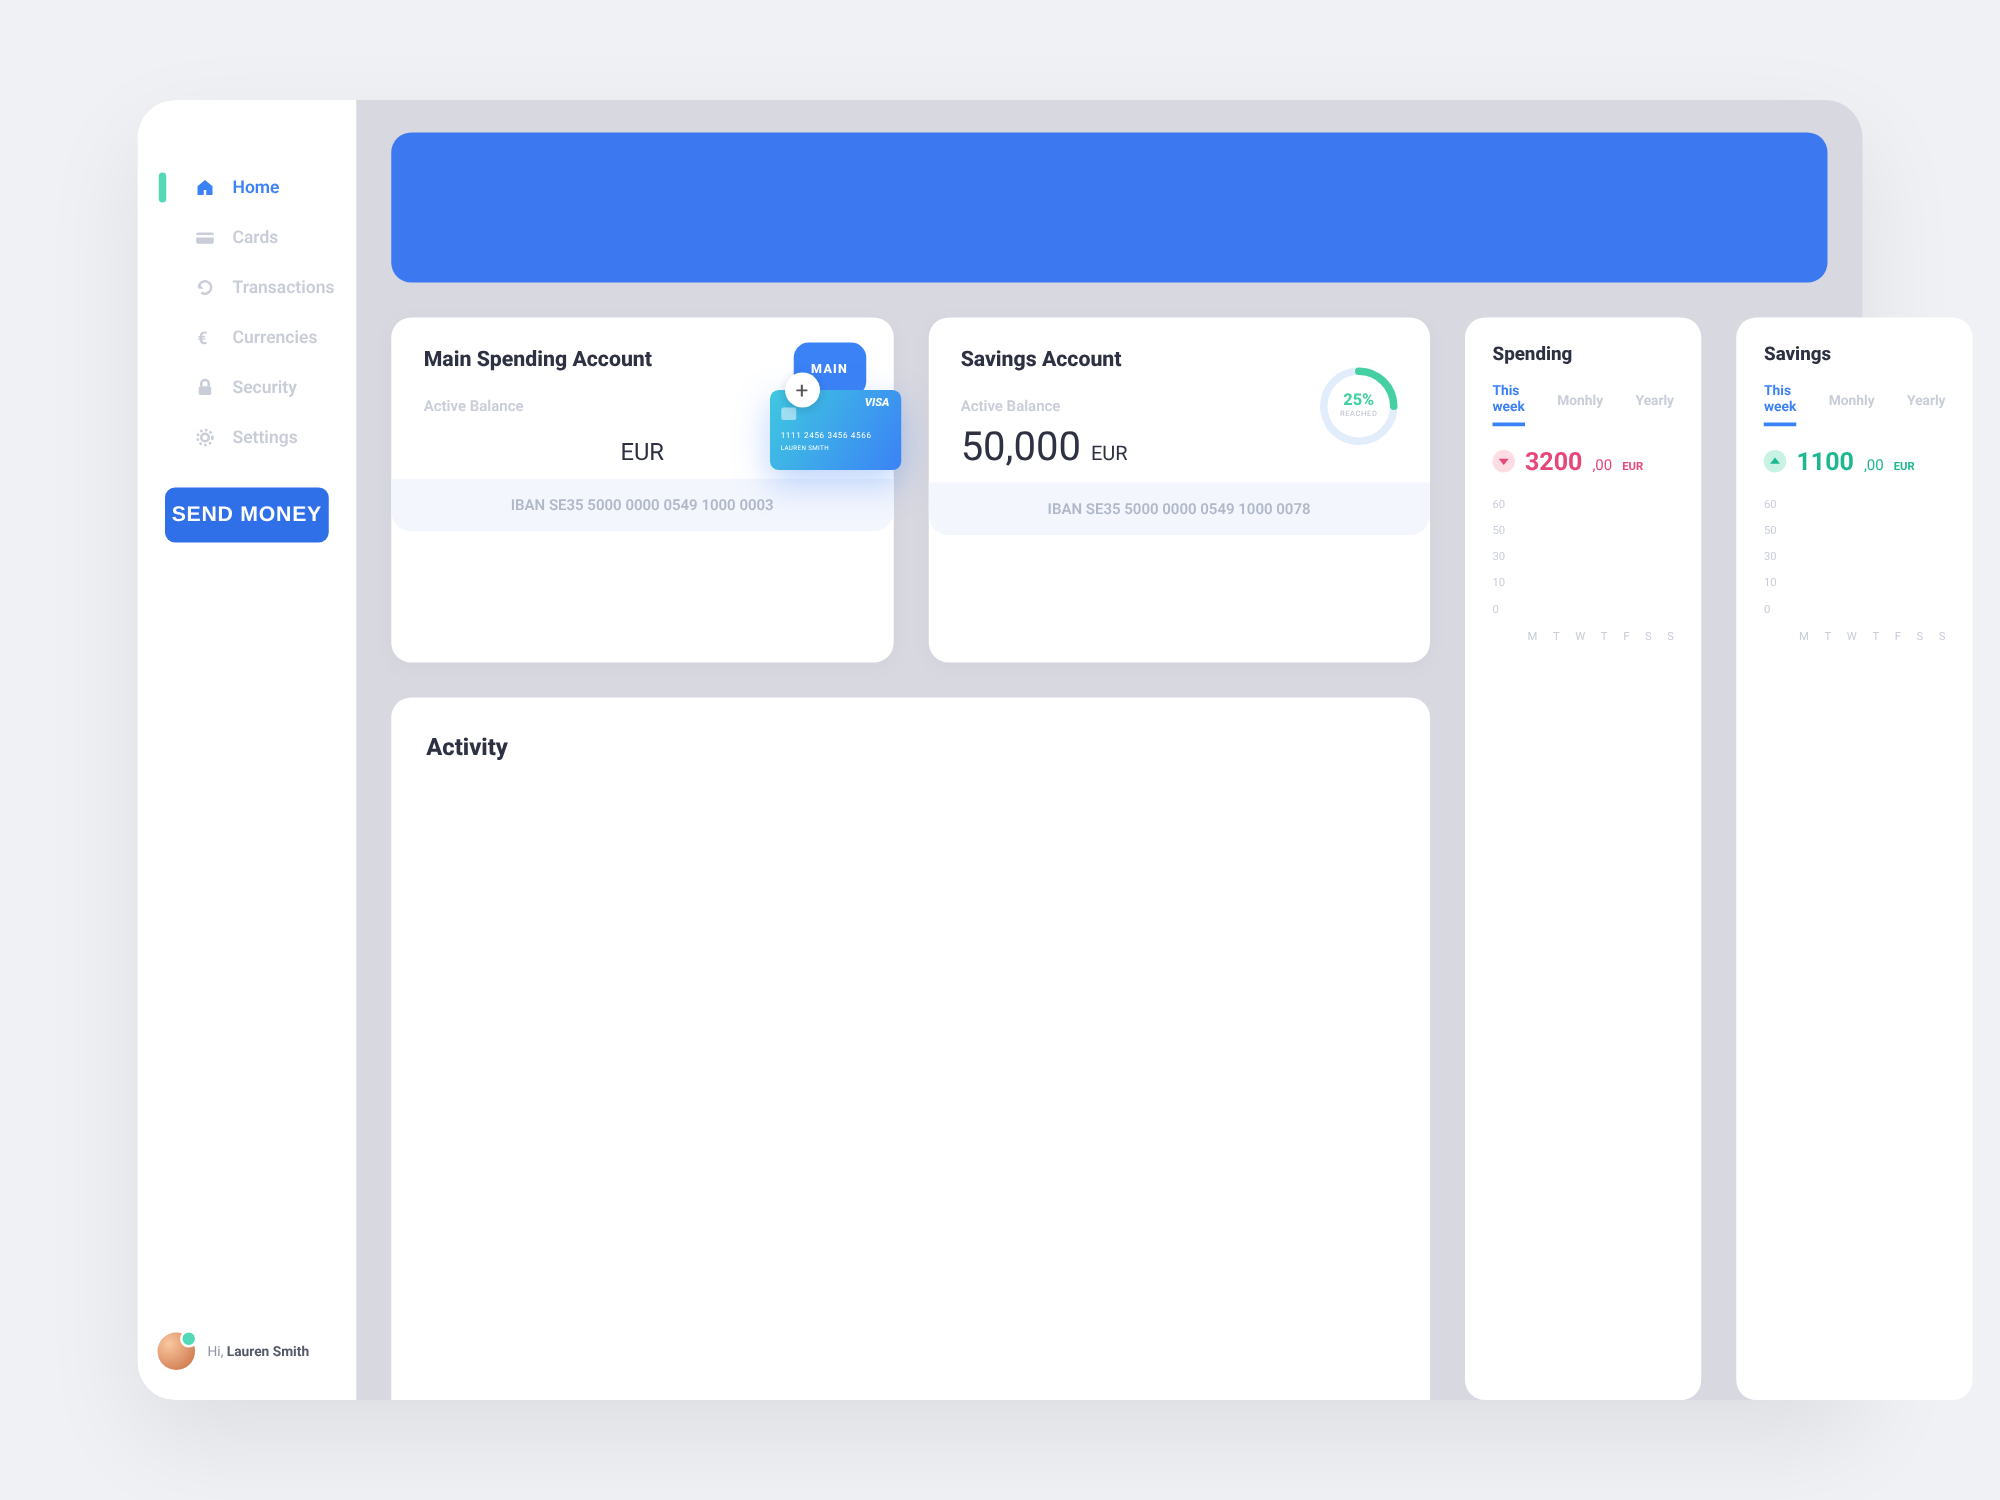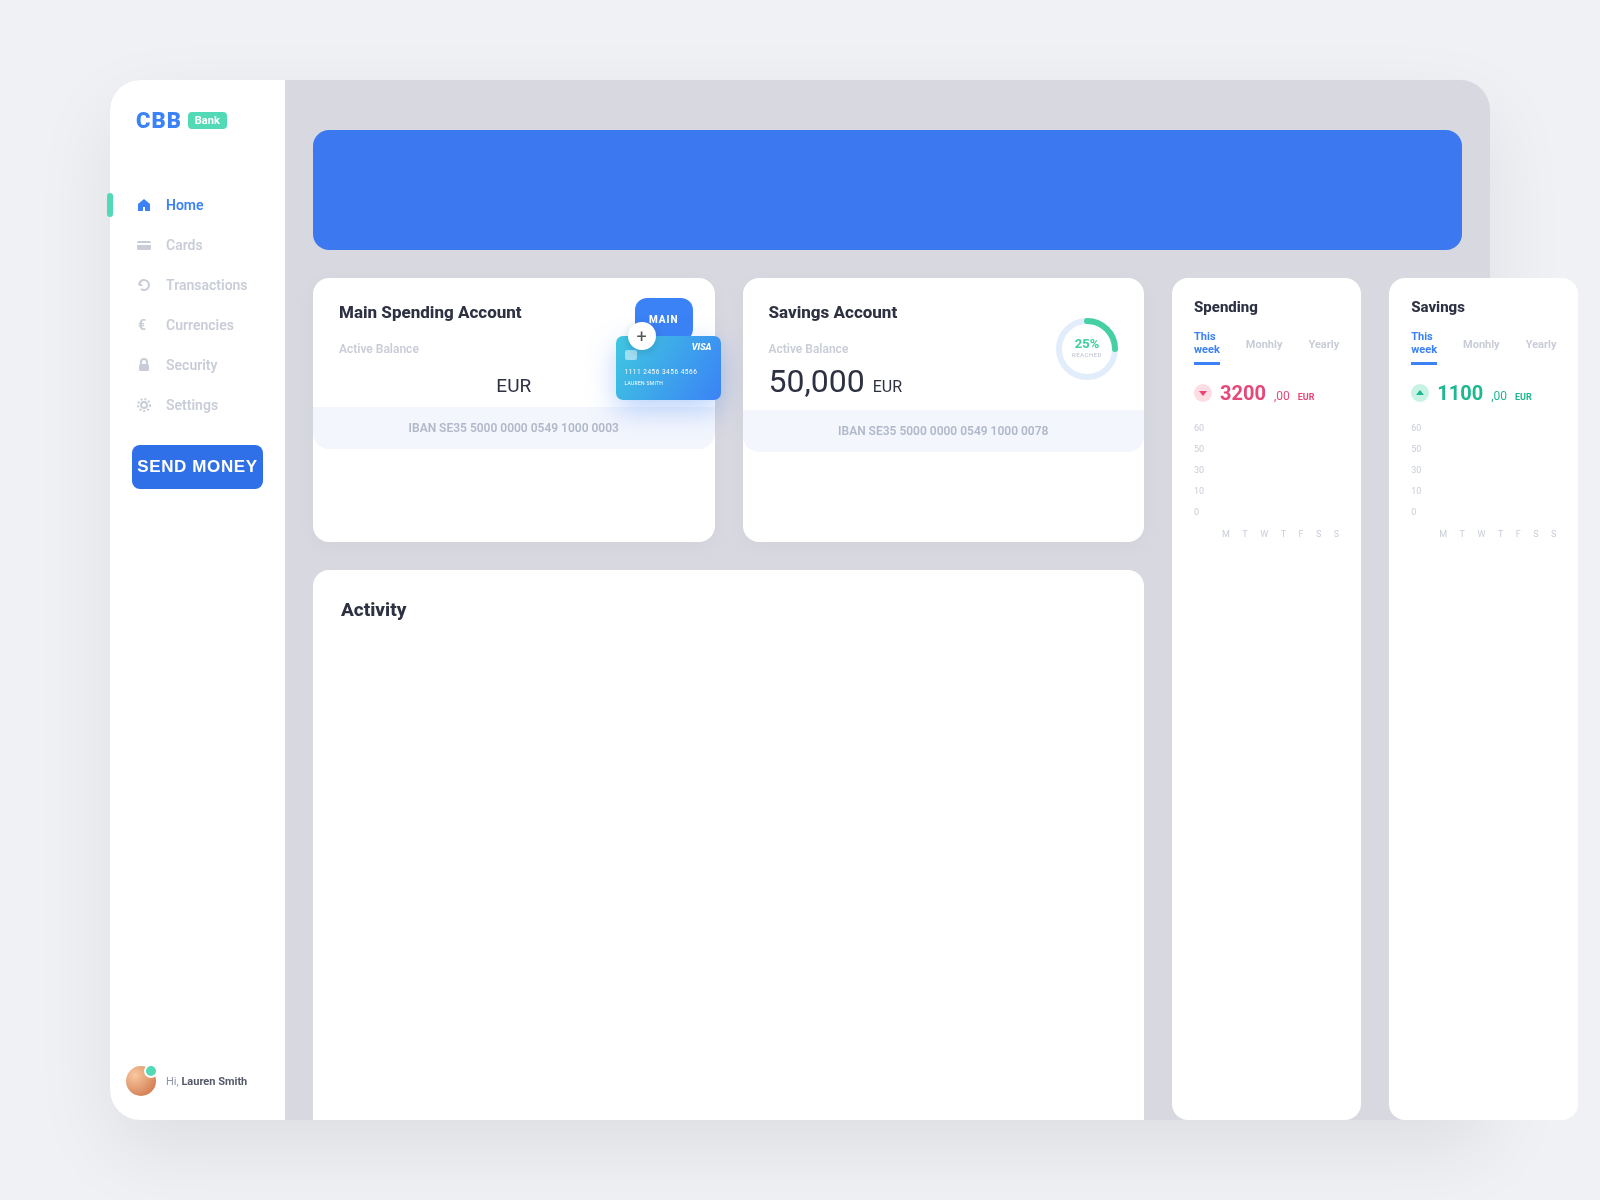--- a/index.html
+++ b/index.html
@@ -26,41 +26,40 @@
     background: #fff;
     border-radius: 30px 0 0 30px;
     display: flex;
     flex-direction: column;
     padding: 28px 0 24px;
     position: relative;
   }
   .logo { padding: 0 26px 30px; display:flex; align-items:center; gap:6px; }
   .logo-main { font-weight: 900; font-size: 22px; color:#3b82f6; letter-spacing:1px; }
   .logo-badge { background:#52d9b6; color:#fff; font-size:11px; font-weight:700; padding:2px 7px; border-radius:4px; }
-  .nav { list-style:none; margin-top:22px; }
+  .nav { list-style:none; margin-top:22px;margin-left:20px; }
   .nav-item { display:flex; align-items:center; gap:14px; padding:12px 26px; font-size:14px; font-weight:600; color:#c9cdd8; cursor:pointer; position:relative; }
   .nav-item.active { color:#3b82f6; }
   .nav-item.active::before { content:''; position:absolute; left:-3px; top:8px; bottom:8px; width:6px; background:#52d9b6; border-radius:3px; }
   .nav-icon { width:16px; height:16px; display:inline-flex; }
   .send-money { margin:20px 22px 0; background:#2f6fe8; color:#fff; border:none; border-radius:8px; padding:12px 0; font-size:17px; font-weight:800; letter-spacing:0.6px; cursor:pointer; }
   .user { margin-top:auto; display:flex; align-items:center; gap:10px; padding:0 16px;text-align:center; }
   .avatar { width:30px; height:30px; border-radius:50%; background: radial-gradient(circle at 30% 30%, #f9c8a0, #c96a3e); position:relative; }
   .avatar::after { content:''; position:absolute; top:-2px; right:-2px; width:10px; height:10px; border-radius:50%; background:#52d9b6; border:2px solid #fff; }
   .user-text { font-size:11px; color:#8e93a5; }
   .user-name { font-weight:700; color:#555a69; }
 
   .main {
     flex:1;
     padding: 26px 28px 0;
     display:grid;
     grid-template-columns: 1fr 1fr 290px;
     grid-template-rows: 120px auto auto;
     gap: 28px;
     border-radius: 0 30px 30px 0;
-    margin-top: 24px;
   }
   .banner { grid-column: 1 / 4; background:#3c79f0; border-radius:16px; }
   .account-card { background:#fff; border-radius:16px; position:relative; box-shadow:0 4px 20px rgba(0,0,0,0.03); }
   .account-body { padding:24px 26px 10px; }
   .account-title { font-size:17px; font-weight:800; color:#2d3142; }
   .main-pill { position:absolute; top:20px; right:22px; background:#3b82f6; color:#fff; font-size:10px; font-weight:800; letter-spacing:1px; padding:16px 14px; border-radius:12px; }
   .balance-label { font-size:12px; color:#c9cdd8; margin-top:20px; font-weight:600; }
   .balance-row { display:flex; align-items:baseline; gap:8px; margin-top:6px; }
   .balance-amount { font-size:32px; font-weight:400; color:#2d3142; }
   .balance-cur { font-size:16px; color:#2d3142; }
@@ -104,24 +103,20 @@
   .chart { position:relative; height:120px; }
   .y-axis { position:absolute; left:0; top:0; bottom:26px; display:flex; flex-direction:column; justify-content:space-between; font-size:9px; color:#c9cdd8; }
   .x-axis { position:absolute; left:28px; right:0; bottom:4px; display:flex; justify-content:space-between; font-size:9px; color:#c9cdd8; }
 </style>
 </head>
 <body>
 
 <div class="app">
 
   <aside class="sidebar">
-    <div class="logo">
-      <span class="logo-main">CBB</span>
-      <span class="logo-badge">Bank</span>
-    </div>
     <ul class="nav">
       <li class="nav-item active">
         <span class="nav-icon">
             <svg viewBox="0 0 16 16">
               <path fill="#3b82f6" d="M8 2l6 5v7H9v-4H7v4H2V7z"></path>
             </svg>
           </span>
         <span>Home</span>
       </li>
       <li class="nav-item">

